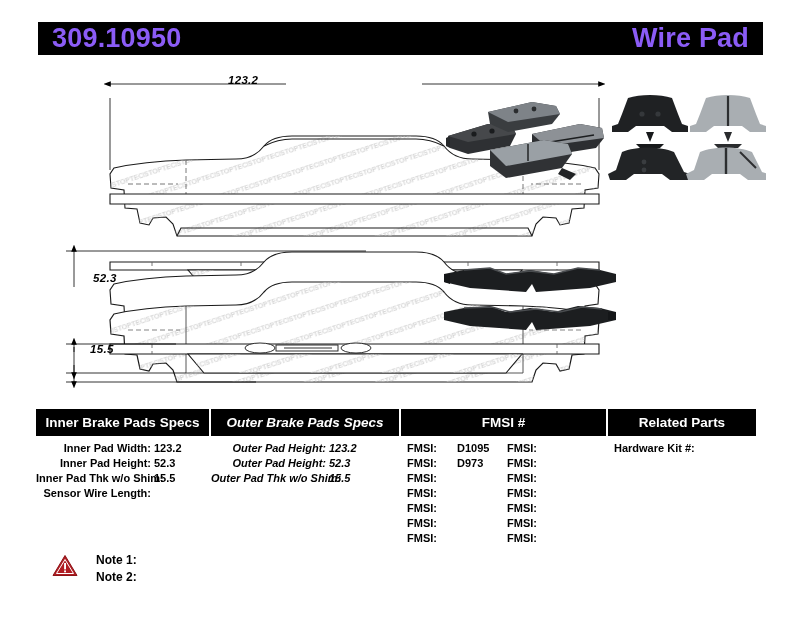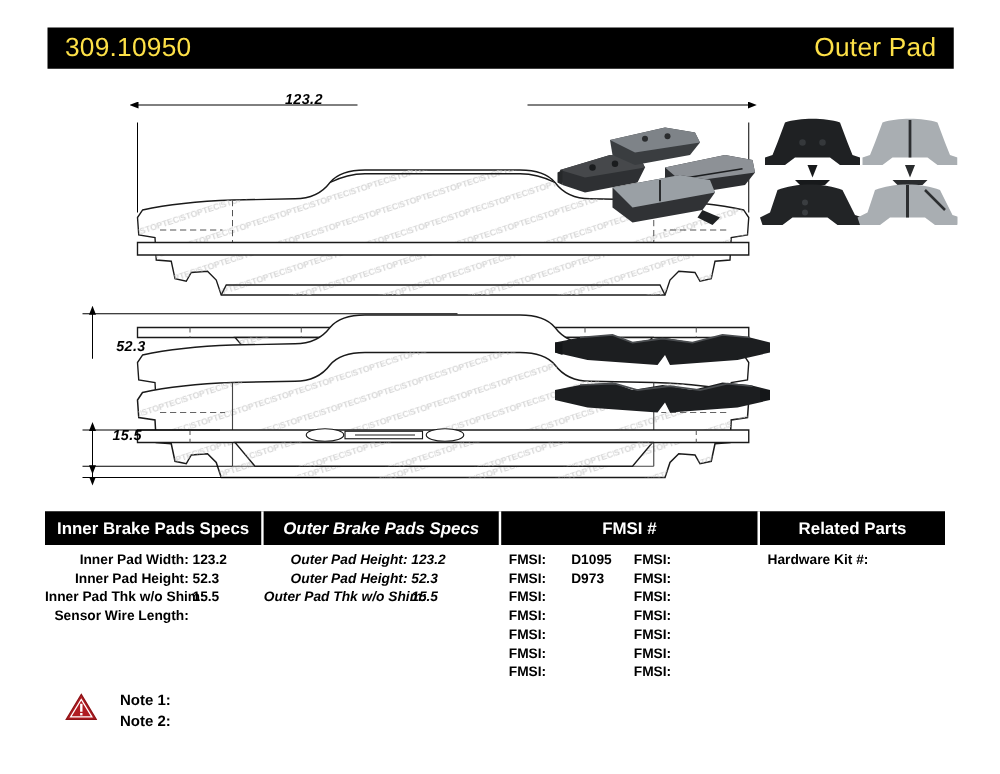--- a/index.html
+++ b/index.html
@@ -20,23 +20,23 @@
     position: absolute;
     left: 38px; top: 22px;
     width: 725px; height: 33px;
     background: #000;
     display: flex;
     align-items: center;
     justify-content: space-between;
     padding: 0 14px;
   }
   #header-bar .htext {
-    color: #fde047;
-    font-size: 21px;
-    font-weight: normal;
+    color: #8b5cf6;
+    font-size: 27px;
+    font-weight: bold;
     letter-spacing: 0.2px;
     white-space: nowrap;
   }
 
   
   #drawing-area {
     position: absolute;
     left: 36px; top: 62px;
     width: 727px; height: 330px;
   }
@@ -149,21 +149,21 @@
     font-weight: bold;
     line-height: 17px;
     white-space: nowrap;
   }
 </style>
 </head>
 <body>
 
 <div id="header-bar">
   <span class="htext">309.10950</span>
-  <span class="htext">Outer Pad</span>
+  <span class="htext">Wire Pad</span>
 </div>
 
 <div id="drawing-area">
 
   <svg class="svg-box" width="727" height="330" viewBox="0 0 727 330">
     <defs>
       <pattern id="wm" width="34" height="22" patternUnits="userSpaceOnUse" patternTransform="rotate(-18)">
         <text x="0" y="11" font-family="Liberation Sans, sans-serif" font-size="7" font-weight="bold" fill="#c9c9c9">STOPTECH</text>
       </pattern>
       <marker id="arrL" markerWidth="9" markerHeight="7" refX="8" refY="3.5" orient="auto">

